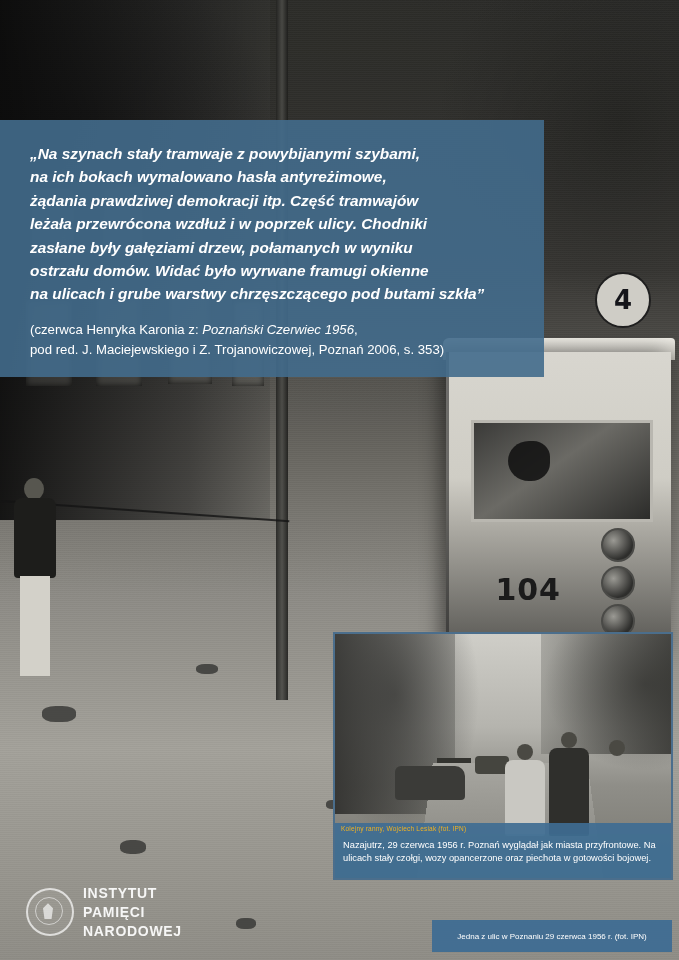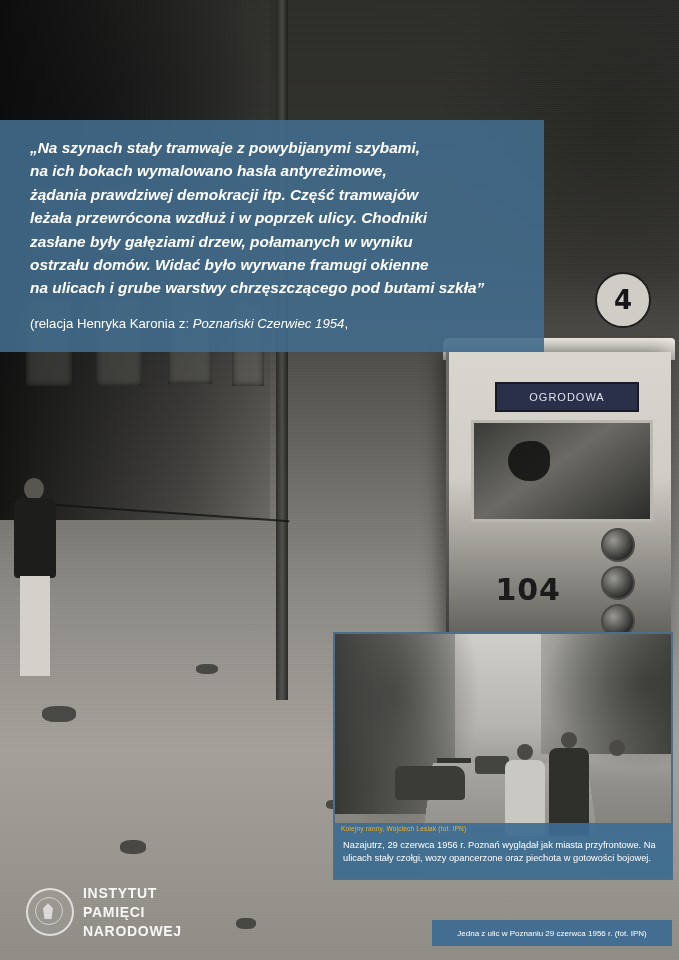--- a/index.html
+++ b/index.html
@@ -189,21 +189,21 @@
     color: #f0b323;
     padding-left: 30px;
     white-space: nowrap;
   }
 
   
   .quote-panel {
     position: absolute;
     left: 0; top: 120px;
     width: 544px;
-    padding: 16px 30px 18px 30px;
+    padding: 22px 30px 18px 30px;
     background: rgba(66,107,140,0.90);
     color: #ffffff;
     box-sizing: border-box;
   }
   .quote-text {
     font-family: "Liberation Sans", sans-serif;
     font-style: italic;
     font-weight: bold;
     font-size: 15.4px;
     line-height: 1.52;
@@ -316,21 +316,21 @@
     font-size: 9.3px;
     line-height: 1.45;
     padding: 5px 8px 6px 8px;
     box-sizing: border-box;
   }
 
   
   .photo-credit {
     position: absolute;
     left: 432px; top: 920px;
-    width: 240px; height: 26px;
+    width: 240px; height: 32px;
     background: rgba(63,109,146,0.95);
     color: #ffffff;
     font-size: 8px;
     display: flex;
     align-items: center;
     justify-content: center;
     text-align: center;
     box-sizing: border-box;
     padding: 0 4px;
   }
@@ -390,21 +390,20 @@
     <div class="win w2"></div>
     <div class="win w3"></div>
     <div class="win w4"></div>
   </div>
 
   <div class="pole"></div>
   <div class="wire"></div>
 
   <div class="tram-roof"></div>
   <div class="tram"></div>
-  <div class="tram-destination">OGRODOWA</div>
   <div class="tram-window"></div>
   <div class="tram-number">104</div>
   <div class="tram-lamp l1"></div>
   <div class="tram-lamp l2"></div>
   <div class="tram-lamp l3"></div>
 
   <div class="man">
     <div class="head"></div>
     <div class="torso"></div>
     <div class="legs"></div>
@@ -419,21 +418,22 @@
 
   <div class="quote-panel">
     <p class="quote-text">„Na szynach stały tramwaje z powybijanymi szybami,
 na ich bokach wymalowano hasła antyreżimowe,
 żądania prawdziwej demokracji itp. Część tramwajów
 leżała przewrócona wzdłuż i w poprzek ulicy. Chodniki
 zasłane były gałęziami drzew, połamanych w wyniku
 ostrzału domów. Widać było wyrwane framugi okienne
 na ulicach i grube warstwy chrzęszczącego pod butami szkła”</p>
     <p class="quote-source">
-      <span>(relacja Henryka Karonia z: </span><span class="ital">Poznański Czerwiec 1954</span><span>,</span><br>
+      <span>(czerwca Henryka Karonia z: </span><span class="ital">Poznański Czerwiec 1956</span><span>,</span><br>
+      <span>pod red. J. Maciejewskiego i Z. Trojanowiczowej, Poznań 2006, s. 353)</span>
     </p>
   </div>
 
   <div class="badge">4</div>
 
   <div class="inset">
     <div class="inset-photo">
       <div class="ins-building-l"></div>
       <div class="ins-building-r"></div>
       <div class="ins-road"></div>

